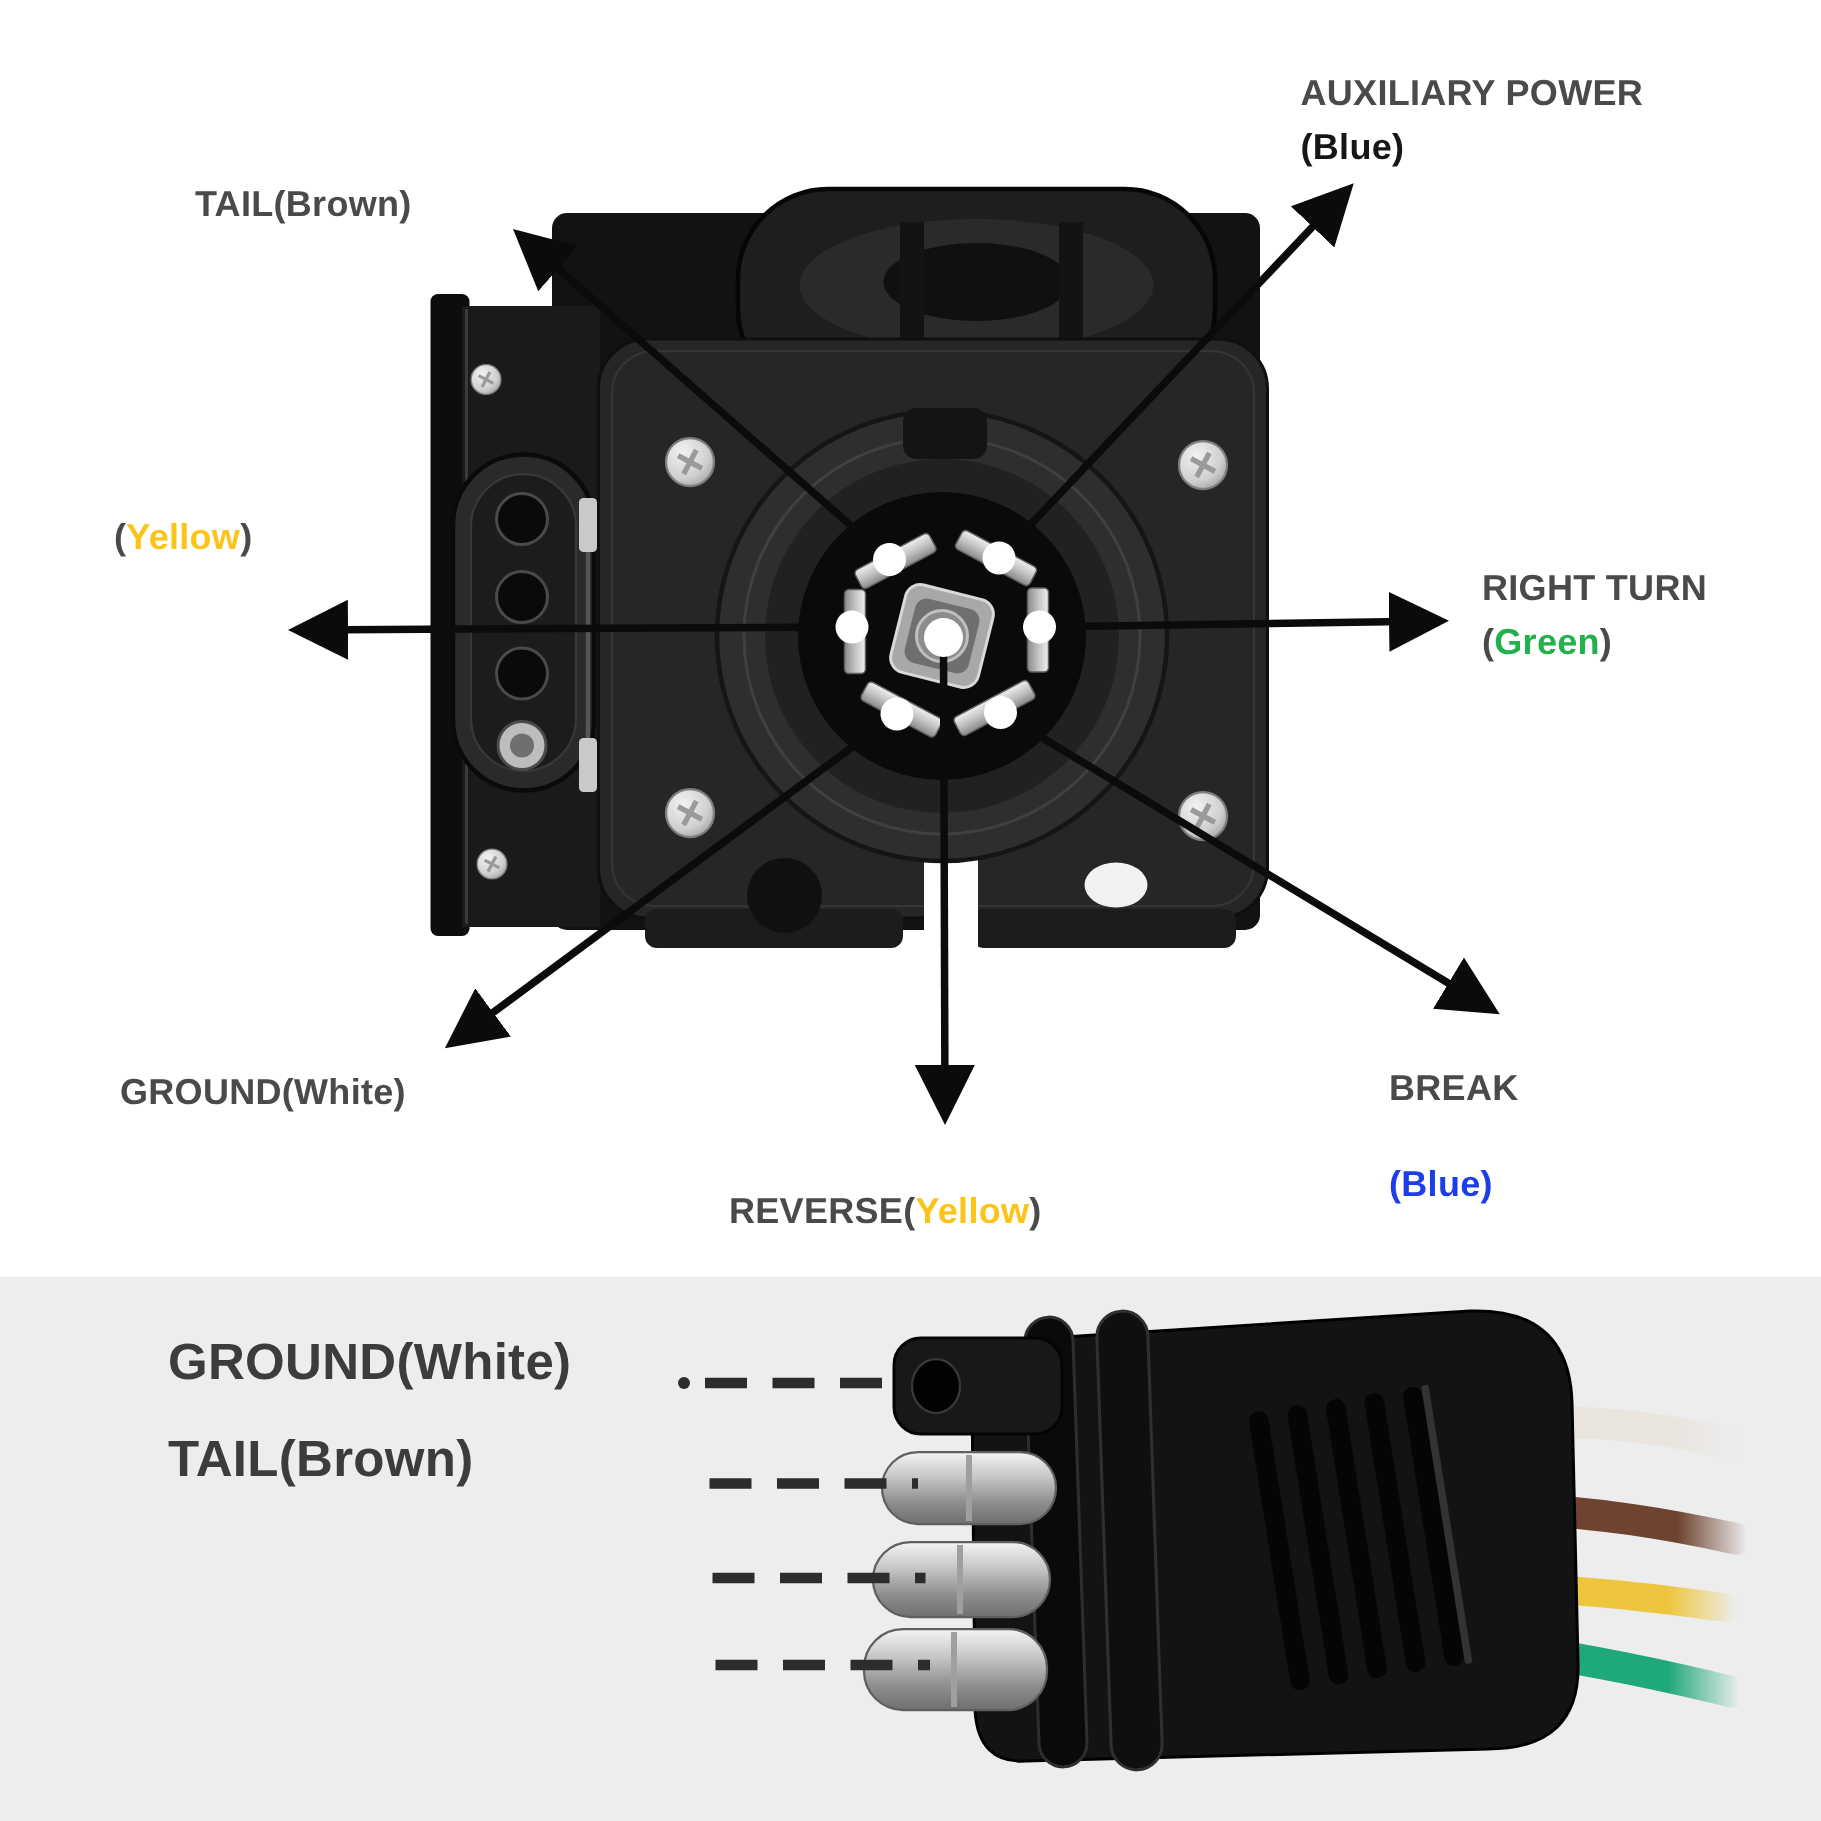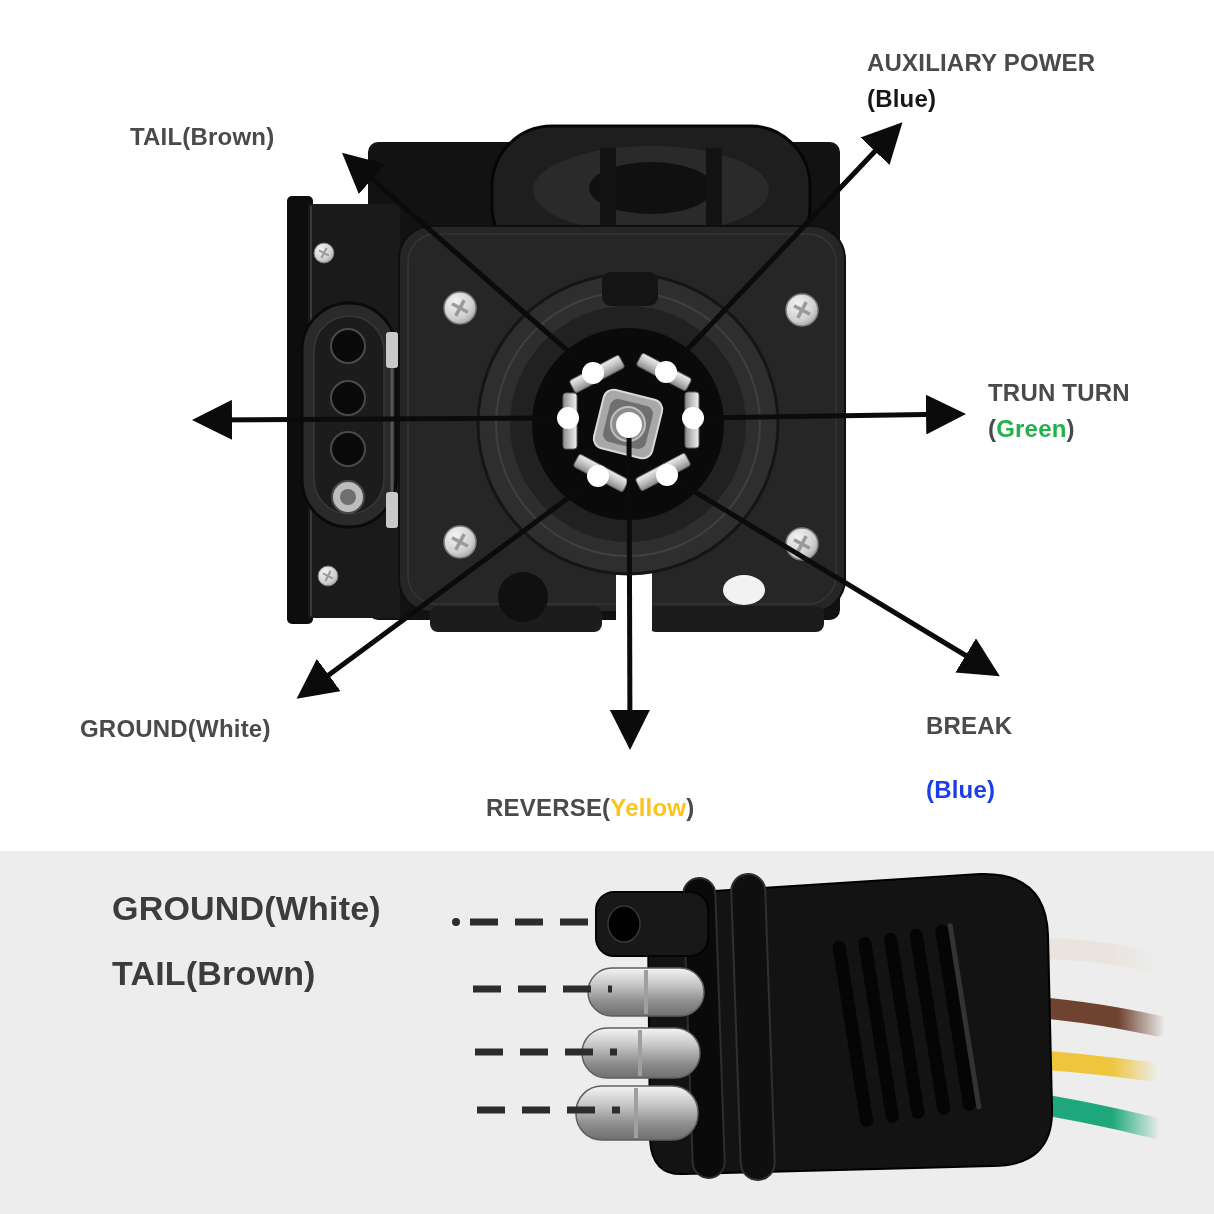--- a/index.html
+++ b/index.html
@@ -220,24 +220,25 @@
 <div class="lbl" style="left:130px;top:119px">
   <span>TAIL(Brown)</span>
 </div>
 
 <div class="lbl" style="left:867px;top:45px">
   <div>AUXILIARY POWER</div>
   <div class="dark">(Blue)</div>
 </div>
 
 <div class="lbl" style="left:76px;top:341px">
+  <div><span>(</span><span class="w-yellow">Yellow</span><span>)</span></div>
 </div>
 
 <div class="lbl" style="left:988px;top:375px">
-  <div>TRUN TURN</div>
+  <div>RIGHT TURN</div>
   <div><span>(</span><span class="w-green">Green</span><span>)</span></div>
 </div>
 
 <div class="lbl" style="left:80px;top:711px">
   <span>GROUND(White)</span>
 </div>
 
 <div class="lbl" style="left:486px;top:790px">
   <span>REVERSE(</span><span class="w-yellow">Yellow</span><span>)</span>
 </div>

